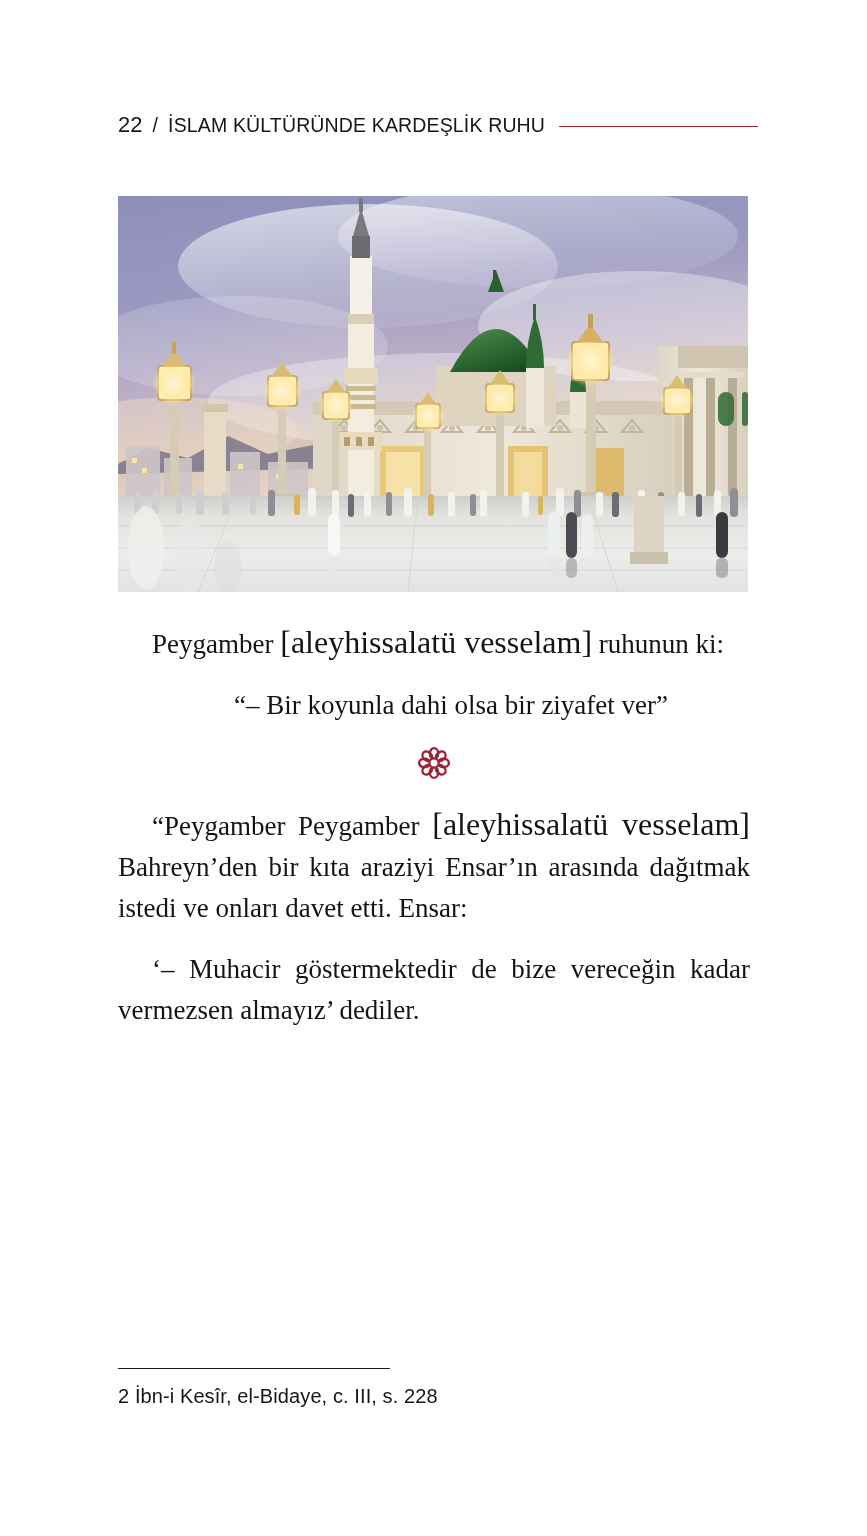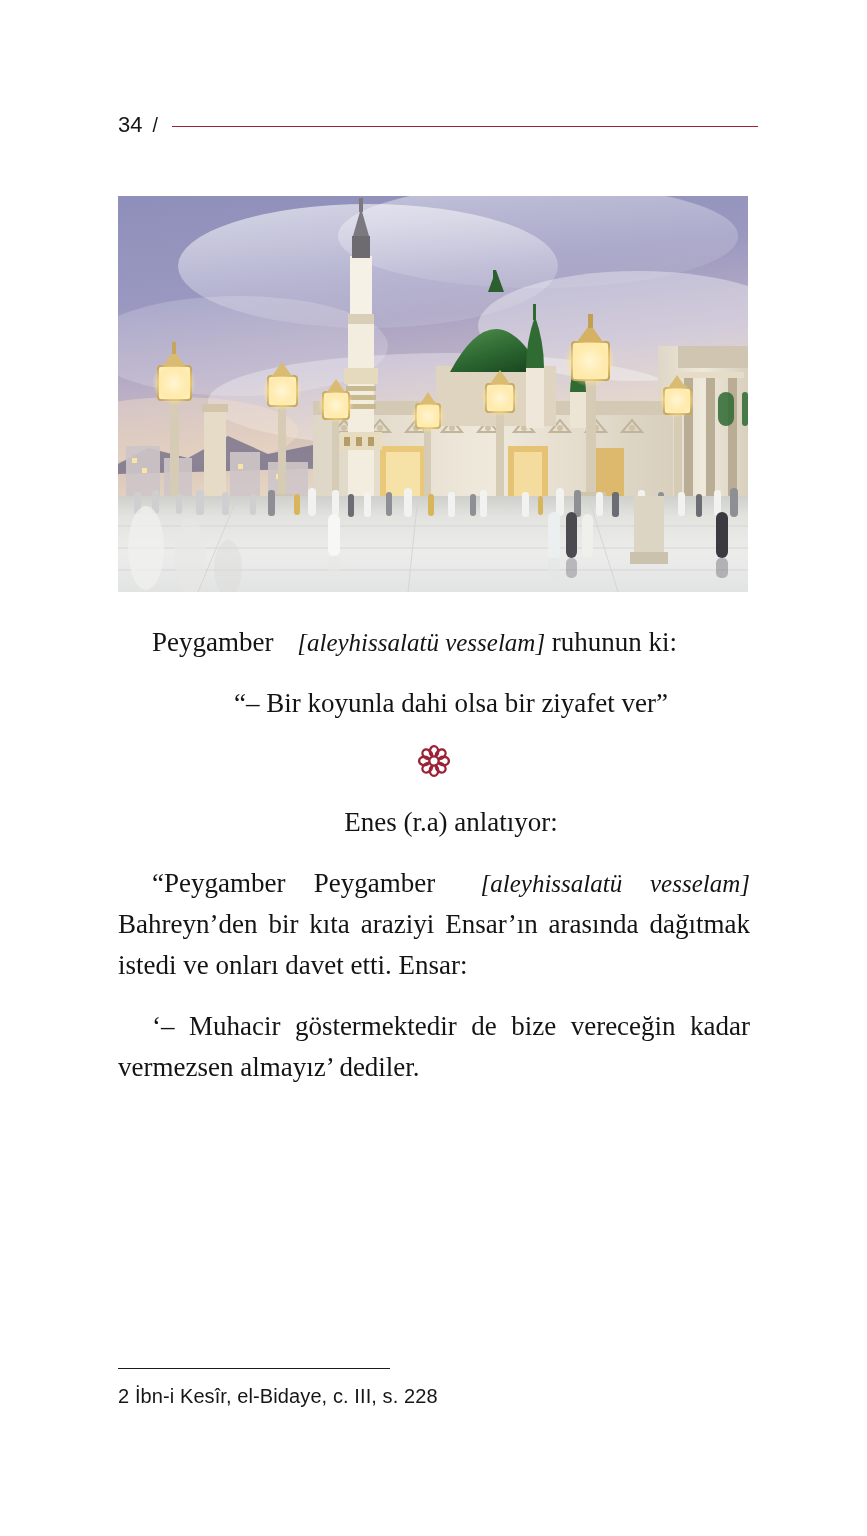--- a/index.html
+++ b/index.html
@@ -80,23 +80,21 @@
     text-align: justify;
     text-indent: 34px;
     color: #141414;
     font-family: "Liberation Serif", serif;
     hyphens: manual;
   }
   p.para.last-line-left {
     text-align: center;
   }
   p.para .ital {
-    font-style: italic;
-    font-size: 25px;
-    margin-left: 17px;
+    font-size: 32px;
   }
   sup.fn {
     font-size: 16px;
     vertical-align: super;
     line-height: 0;
   }
 
   
   .gap-a { margin-bottom: 22px; }
 
@@ -128,22 +126,23 @@
     color: #161616;
     letter-spacing: 0.1px;
   }
 </style>
 </head>
 <body>
 
 <div class="page">
 
   <div class="header">
-    <span class="header-pageno">34</span>
+    <span class="header-pageno">22</span>
     <span class="header-text">/</span>
+    <span class="header-text">İSLAM KÜLTÜRÜNDE KARDEŞLİK RUHU</span>
     <span class="header-rule"></span>
   </div>
 
   <div class="photo">
     <svg viewBox="0 0 630 396" preserveAspectRatio="none">
       <defs>
         <linearGradient id="sky" x1="0" y1="0" x2="0.25" y2="1">
           <stop offset="0%" stop-color="#8e8fba"></stop>
           <stop offset="35%" stop-color="#9a98c0"></stop>
           <stop offset="62%" stop-color="#b9aec6"></stop>
@@ -454,21 +453,20 @@
             <ellipse cx="23.7" cy="10.3" rx="4.2" ry="5.4" transform="rotate(45 23.7 10.3)"></ellipse>
             <ellipse cx="10.3" cy="23.7" rx="4.2" ry="5.4" transform="rotate(45 10.3 23.7)"></ellipse>
             <ellipse cx="23.7" cy="23.7" rx="4.2" ry="5.4" transform="rotate(-45 23.7 23.7)"></ellipse>
           </g>
         </g>
         <circle cx="17" cy="17" r="4.6" fill="#ffffff" stroke="#9b2335" stroke-width="2.2"></circle>
       </svg>
     </div>
 
 
-    <p class="para last-line-left gap-a">Enes (r.a) anlatıyor:</p>
 
     <p class="para gap-a"><span>“Peygamber Peygamber </span><span class="ital">[aleyhissalatü vesselam]</span><span> Bahreyn’den bir kıta araziyi Ensar’ın arasında dağıtmak istedi ve onları davet etti. Ensar:</span></p>
 
     <p class="para">‘– Muhacir göstermektedir de bize vereceğin kadar vermezsen almayız’ dediler.</p>
   </div>
 
   <div class="footnote">
     <div class="footnote-rule"></div>
     <div class="footnote-text">2 İbn-i Kesîr, el-Bidaye, c. III, s. 228</div>
   </div>

